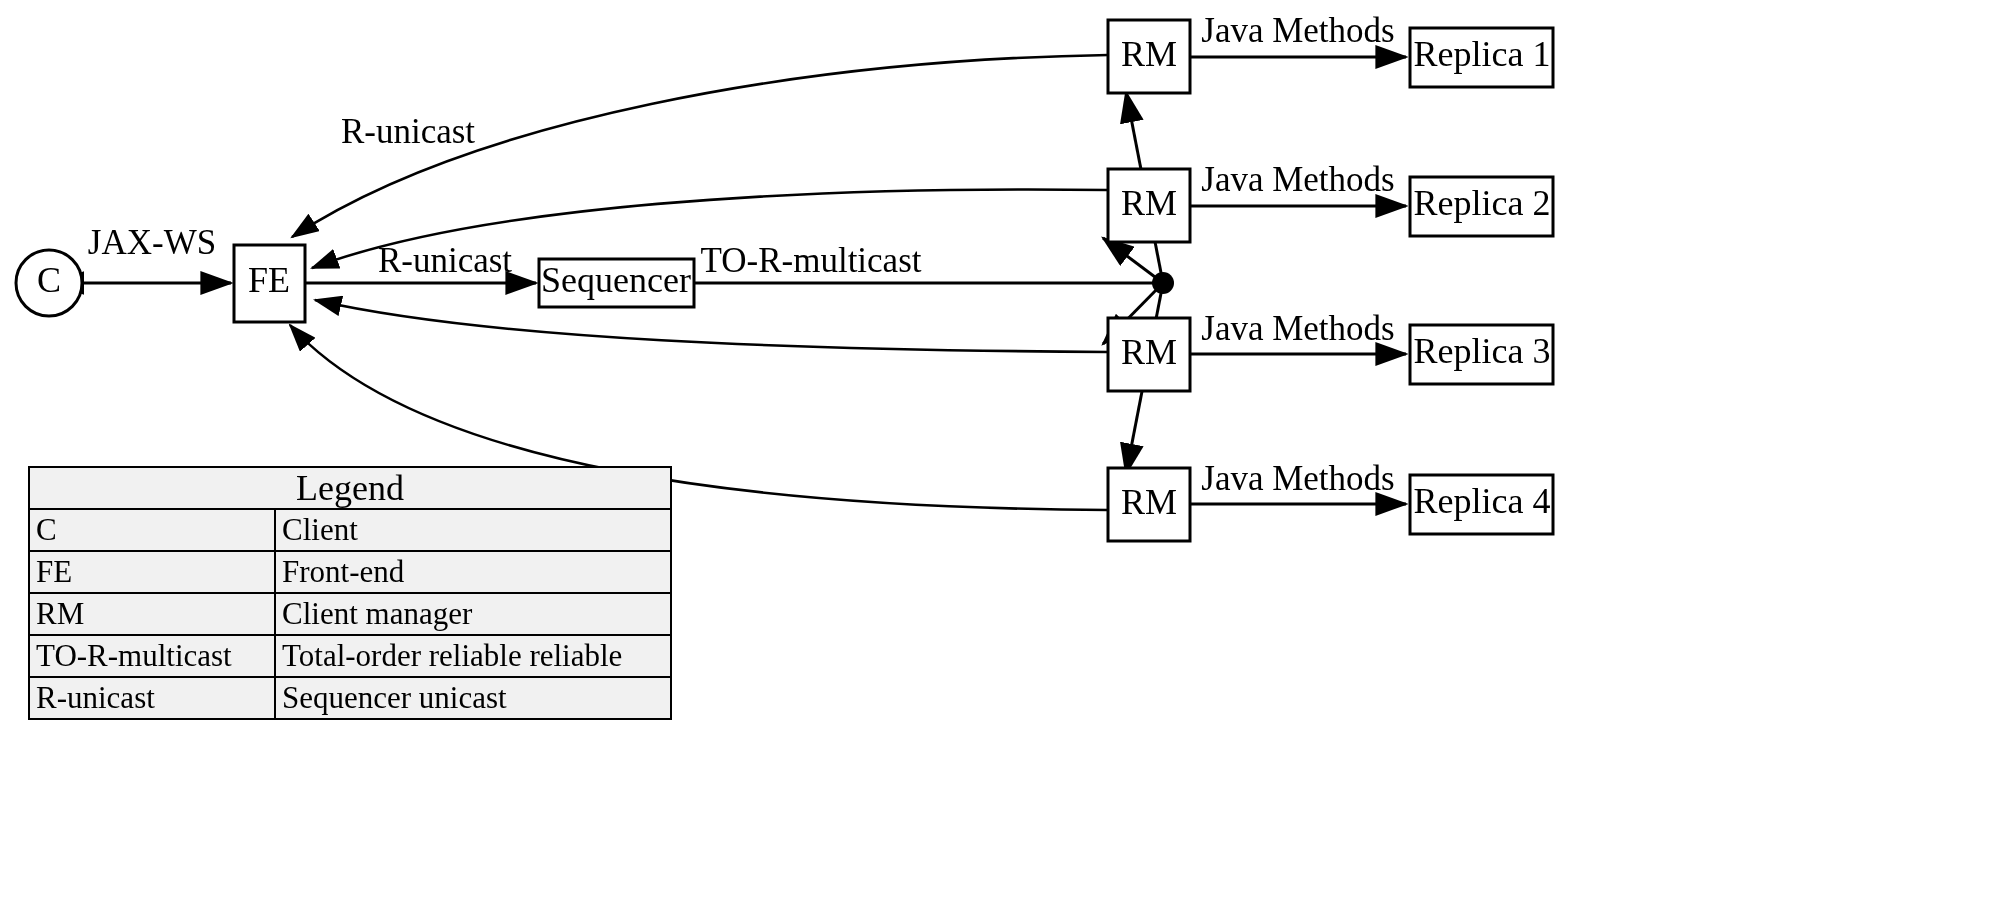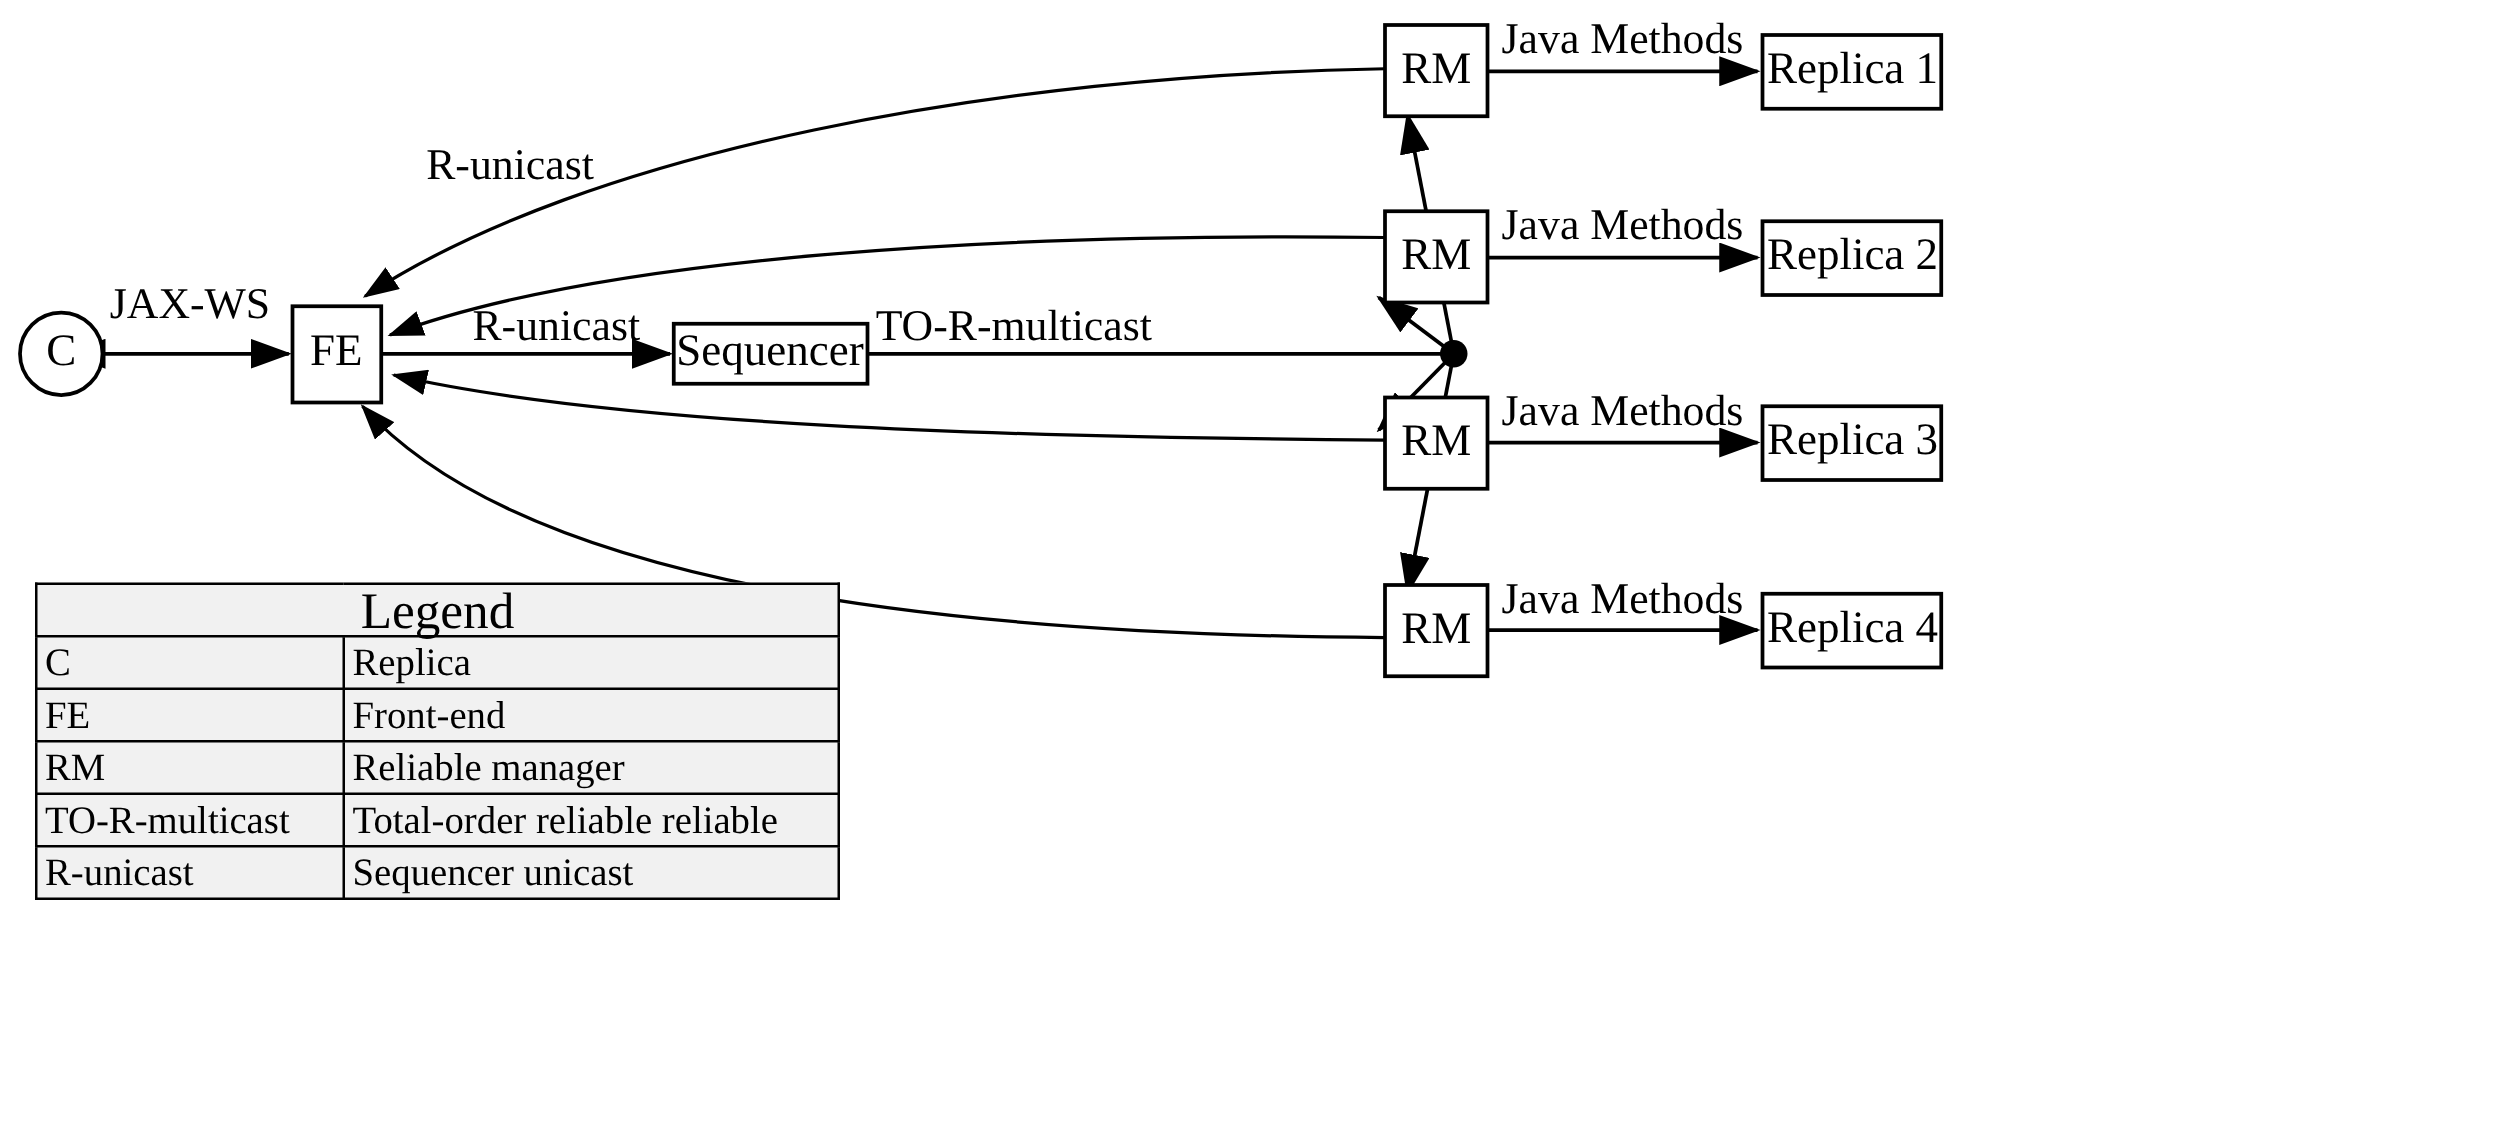--- a/index.html
+++ b/index.html
@@ -78,21 +78,21 @@
   #legend-table td {
     border: 2px solid #000000;
     padding: 2px 6px;
     font-size: 31px;
     line-height: 36px;
     background: #f1f1f1;
     white-space: nowrap;
   }
   #legend-table td.legend-title {
     text-align: center;
-    font-size: 41px;
+    font-size: 36px;
   }
   #legend-table td.legend-key {
     width: 232px;
   }
 </style>
 </head>
 <body>
 
 <div id="diagram-root">
 
@@ -198,29 +198,29 @@
     <text class="edge-label" x="1298" y="490">Java Methods</text>
   </svg>
 
   <table id="legend-table">
     <tbody>
       <tr>
         <td class="legend-title" colspan="2">Legend</td>
       </tr>
       <tr>
         <td class="legend-key">C</td>
-        <td class="legend-value">Replica</td>
+        <td class="legend-value">Client</td>
       </tr>
       <tr>
         <td class="legend-key">FE</td>
         <td class="legend-value">Front-end</td>
       </tr>
       <tr>
         <td class="legend-key">RM</td>
-        <td class="legend-value">Reliable manager</td>
+        <td class="legend-value">Client manager</td>
       </tr>
       <tr>
         <td class="legend-key">TO-R-multicast</td>
         <td class="legend-value">Total-order reliable reliable</td>
       </tr>
       <tr>
         <td class="legend-key">R-unicast</td>
         <td class="legend-value">Sequencer unicast</td>
       </tr>
     </tbody>

